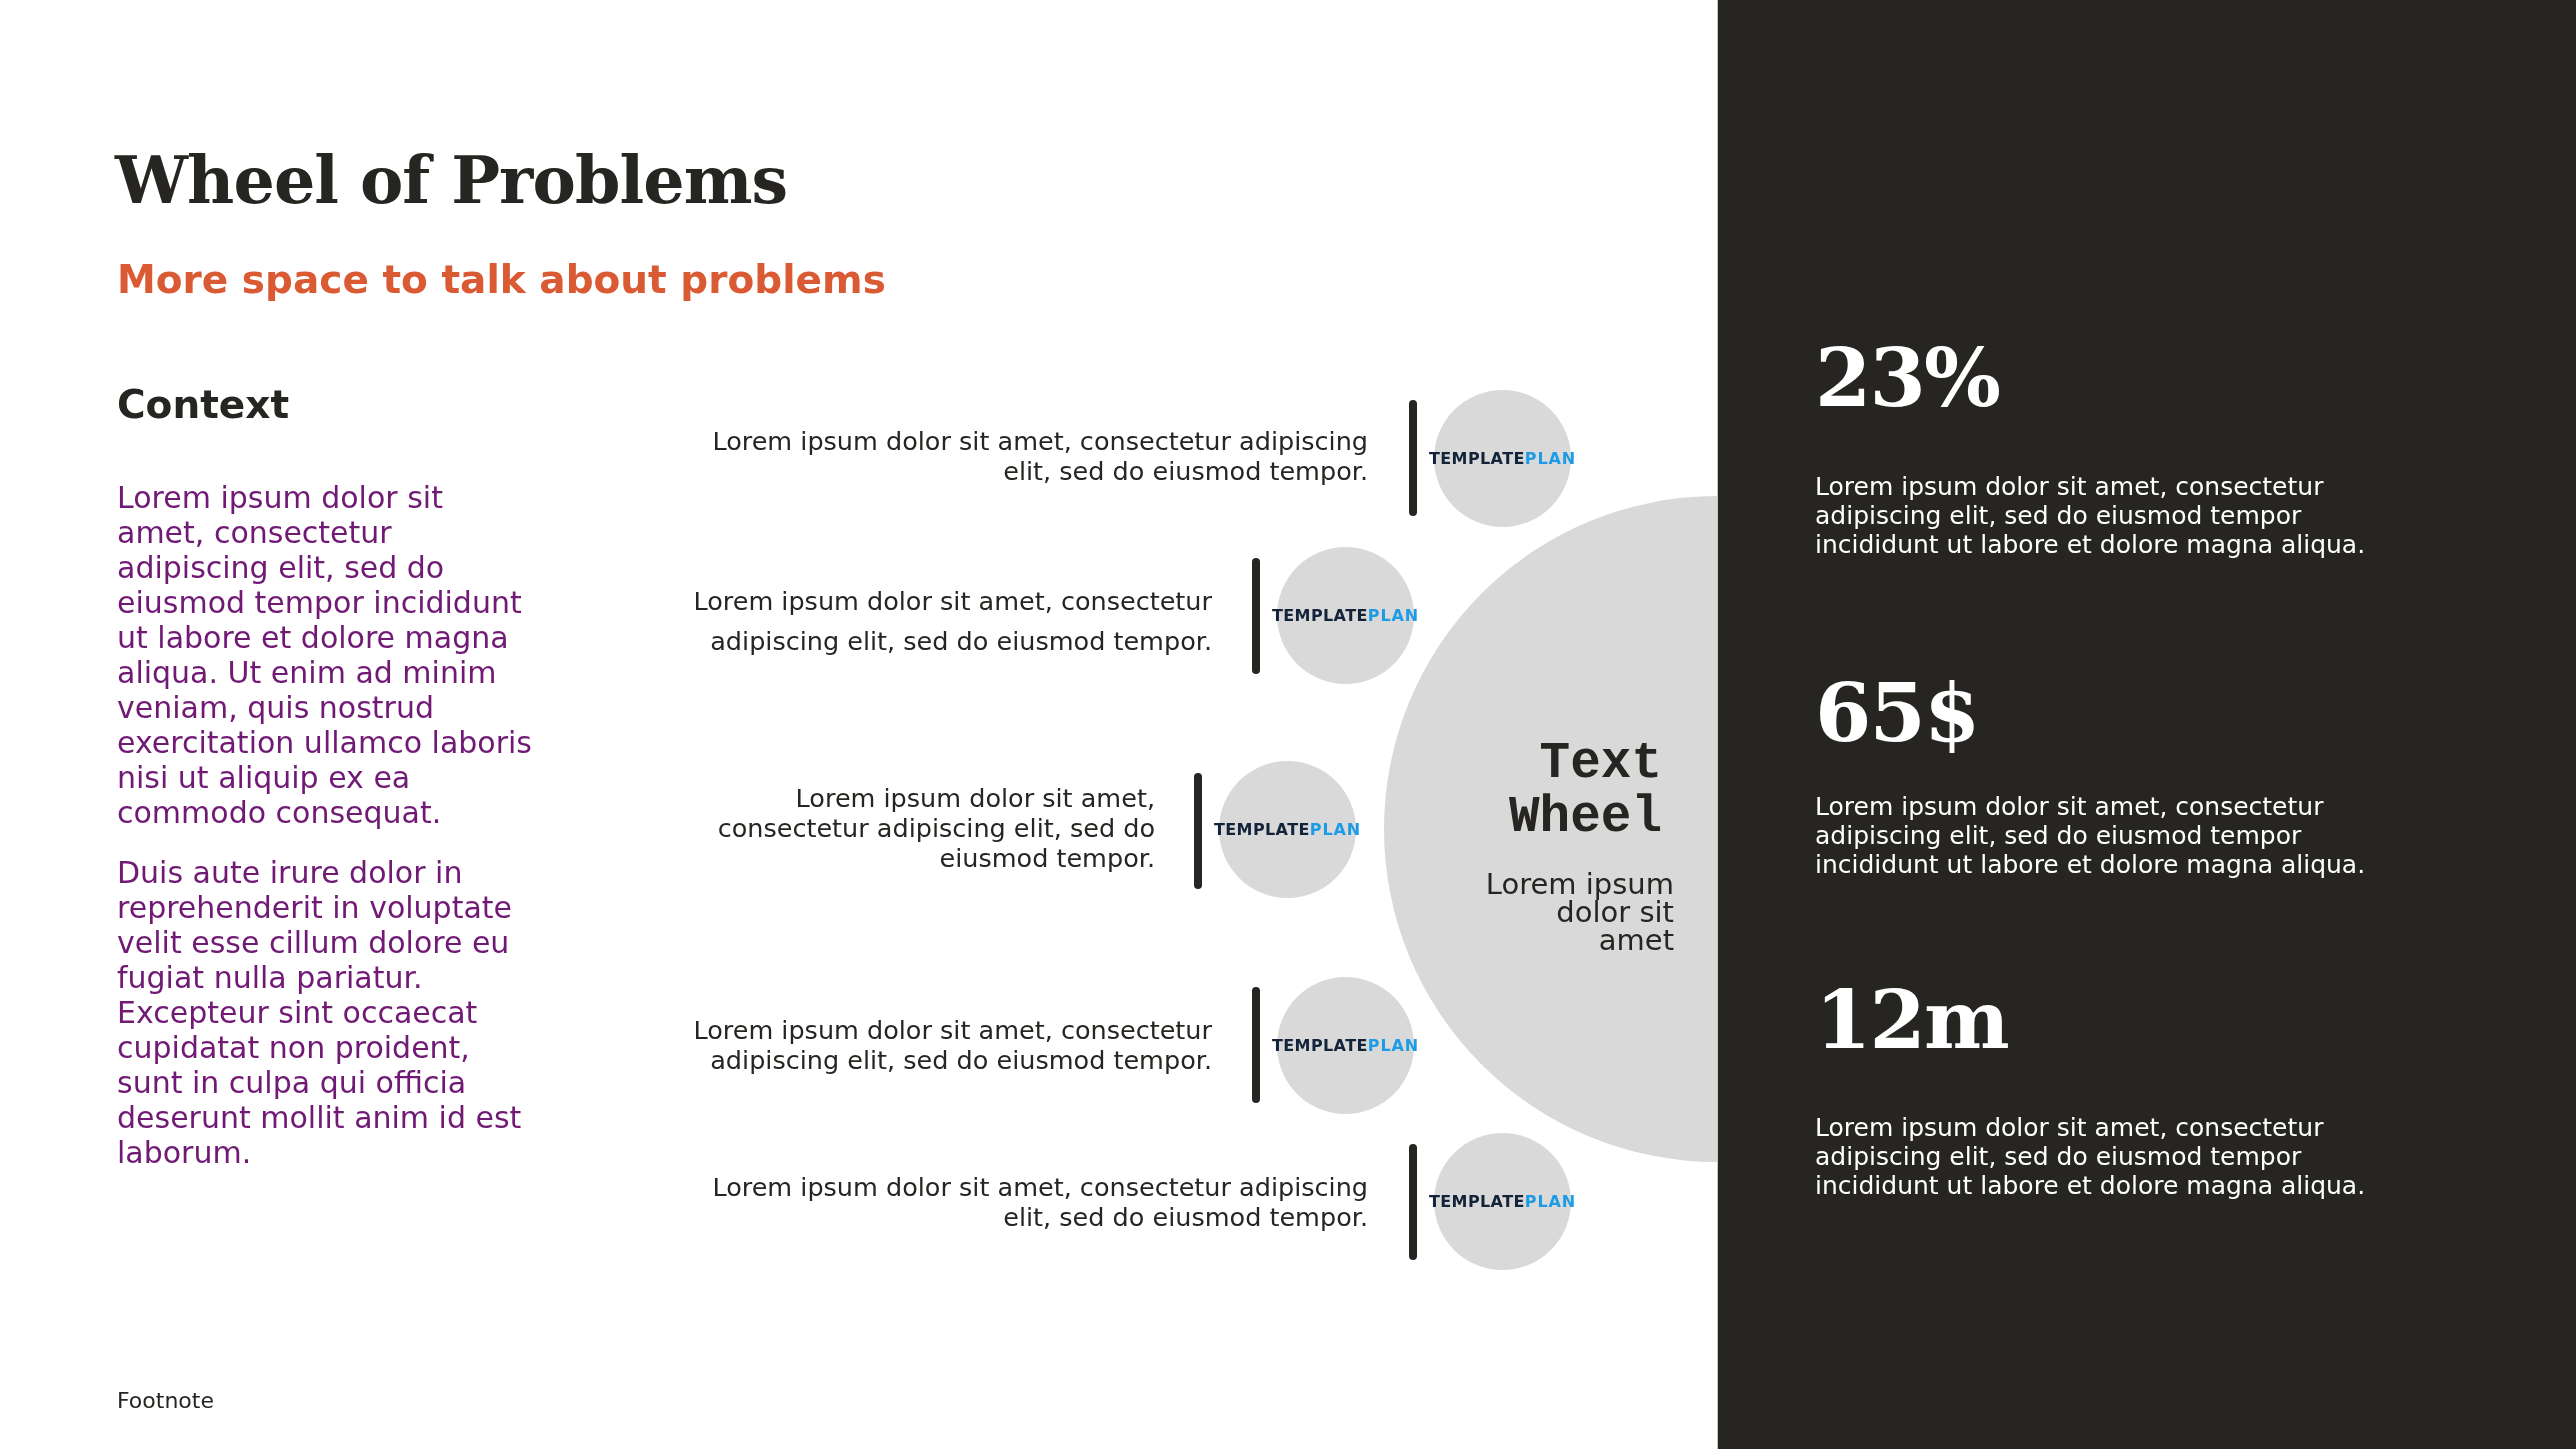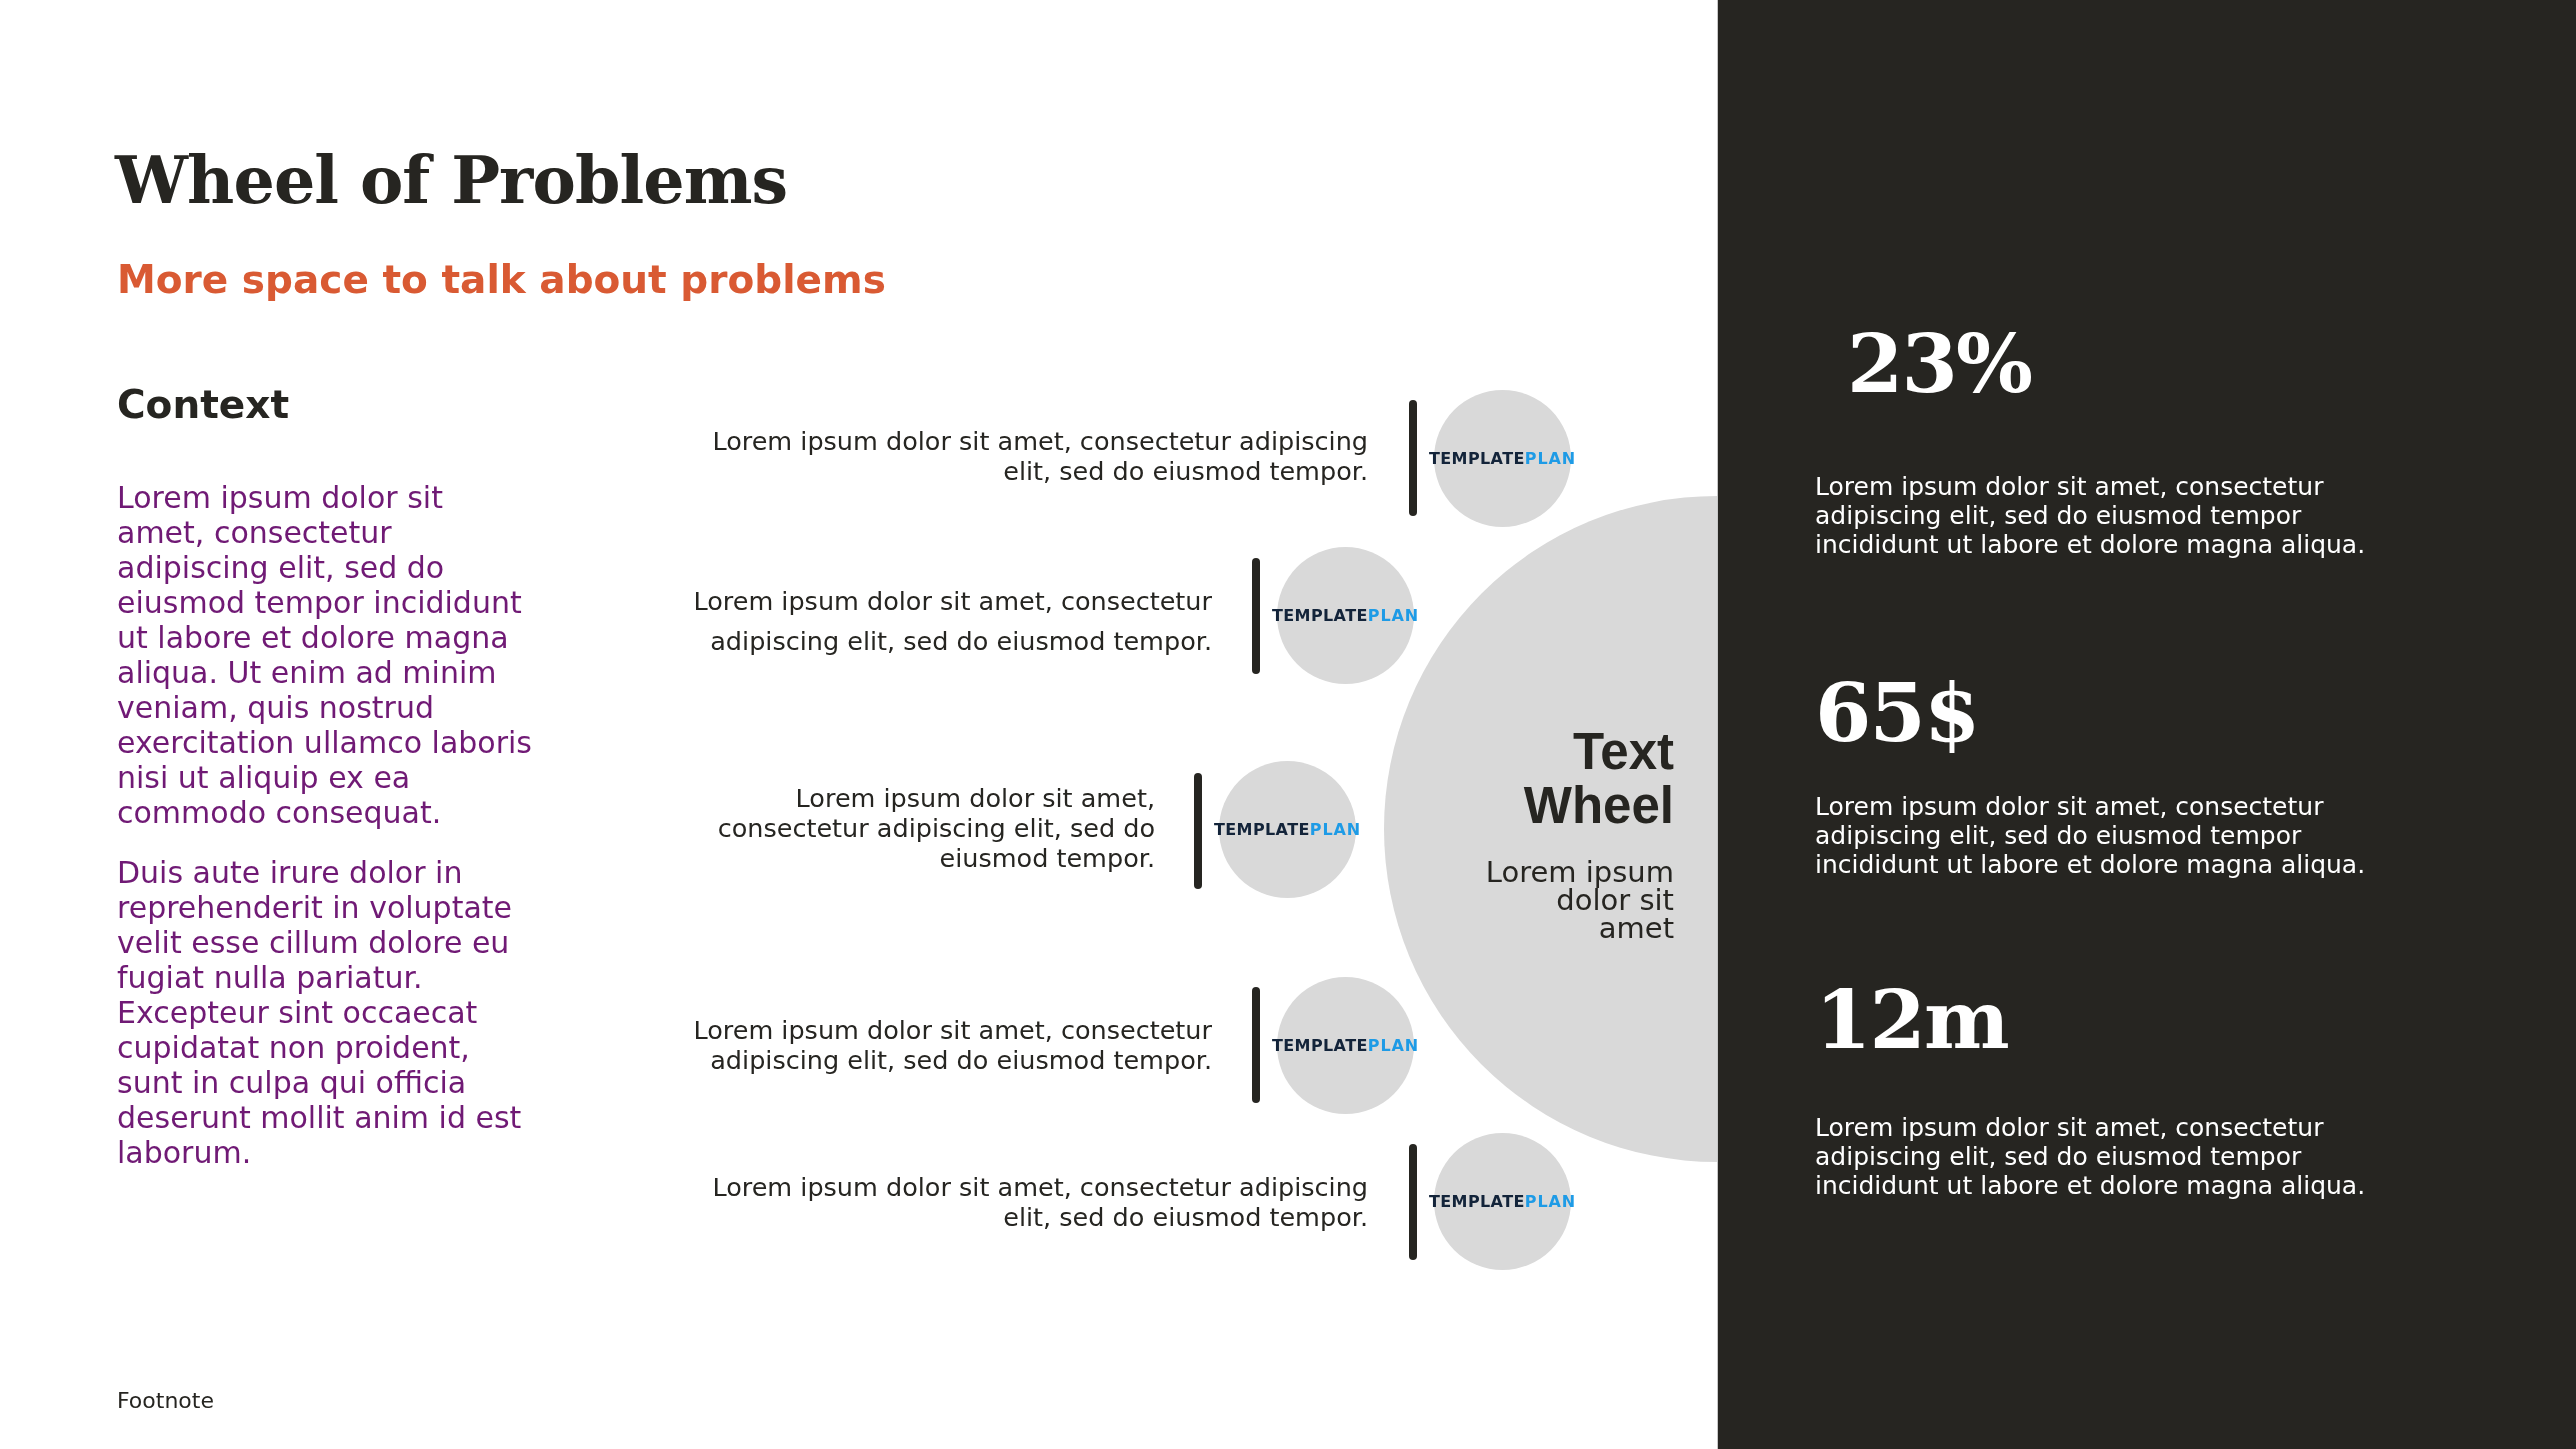--- a/index.html
+++ b/index.html
@@ -38,22 +38,22 @@
 
   
   .big-circle {
     left: 1384px; top: 496px; width: 666px; height: 666px; border-radius: 50%;
     background: #d9d9d9;
   }
   .center-text {
     right: 902px; top: 725px; width: 228px; text-align: right;
   }
   .center-title {
-    font-family: Liberation Sans, sans-serif; font-weight: bold;
-    font-size: 51px; line-height: 54px; color: #262521; margin: 0;
+    font-family: Liberation Mono, monospace; font-weight: bold;
+    font-size: 51px; line-height: 54px; color: #262521; margin: 12px;
   }
   .center-sub {
     margin-top: 24.6px;
     font-family: "DejaVu Sans", sans-serif; font-size: 29px; line-height: 28px; color: #262521;
   }
 
   .node {
     width: 137px; height: 137px; border-radius: 50%; background: #d9d9d9;
     display: flex; align-items: center; justify-content: center;
   }
@@ -158,21 +158,21 @@
   <div>elit, sed do eiusmod tempor.</div>
 </div>
 <div class="abs bar" style="left:1409px; top:1144px;"></div>
 <div class="abs node" style="left:1434px; top:1133px;">
   <span class="logo-top">TEMPLATE</span>
   <span class="logo-bottom">PLAN</span>
 </div>
 
 <div class="abs panel"></div>
 
-<div class="abs stat-value" style="top:323px;margin-left:32px;">23%</div>
+<div class="abs stat-value" style="top:337px;">23%</div>
 <div class="abs stat-desc" style="top:472px;">
   <div>Lorem ipsum dolor sit amet, consectetur</div>
   <div>adipiscing elit, sed do eiusmod tempor</div>
   <div>incididunt ut labore et dolore magna aliqua.</div>
 </div>
 
 <div class="abs stat-value" style="top:672px;">65$</div>
 <div class="abs stat-desc" style="top:792px;">
   <div>Lorem ipsum dolor sit amet, consectetur</div>
   <div>adipiscing elit, sed do eiusmod tempor</div>

